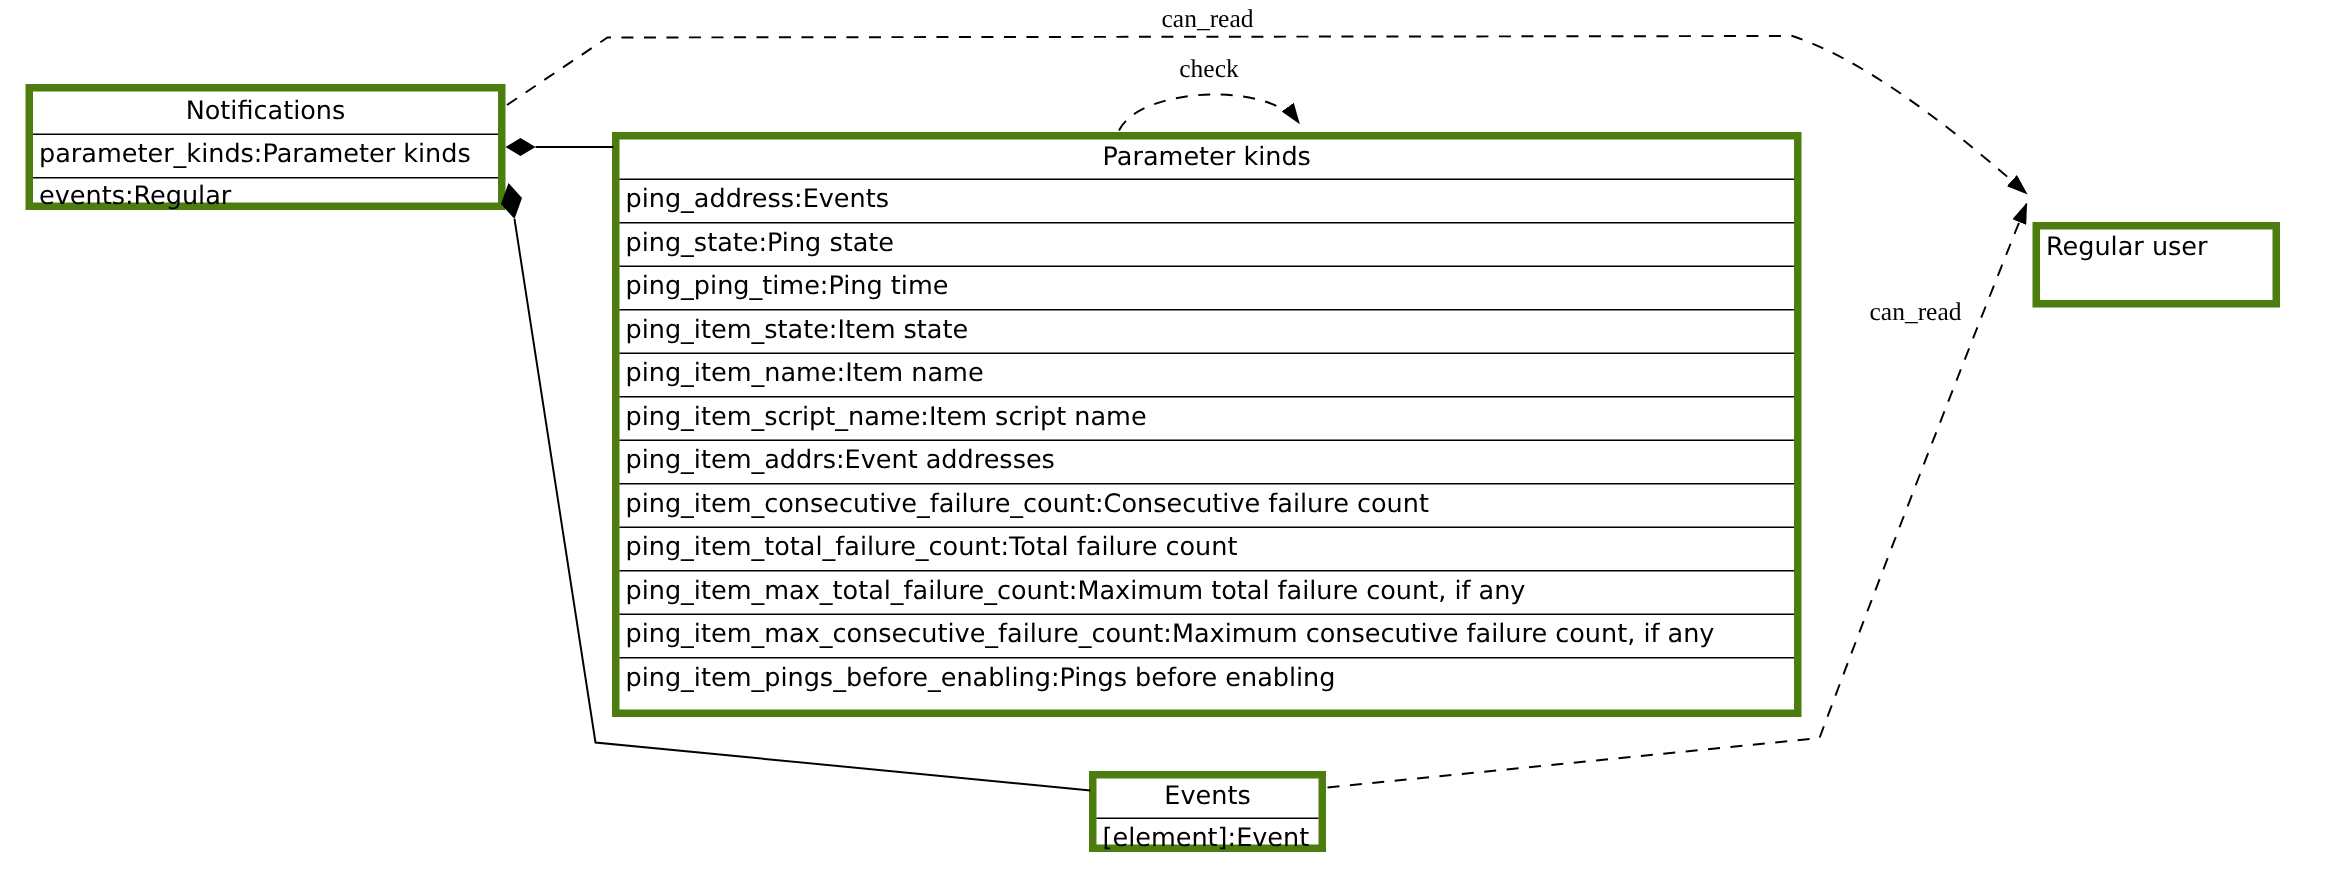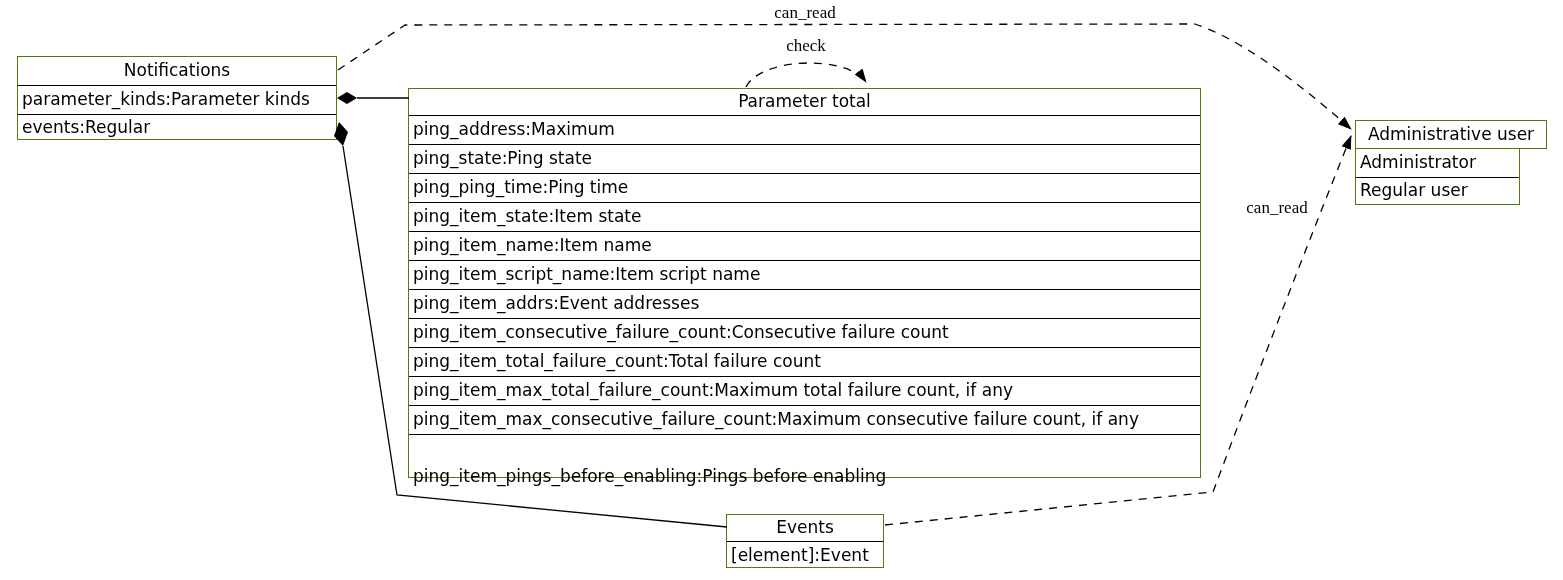--- a/index.html
+++ b/index.html
@@ -1,31 +1,31 @@
 <!DOCTYPE html>
 <html><head>
 <meta charset="utf-8">
 <style>
   html,body{margin:0;padding:0;background:#ffffff;}
   .canvas{position:relative;width:1563px;height:580px;background:#ffffff;
           font-family:"DejaVu Sans",sans-serif;color:#000;overflow:hidden;}
   .edges{position:absolute;left:0;top:0;z-index:3;pointer-events:none;}
-  .node{position:absolute;background:#ffffff;border:1px solid #4d7c0f;box-sizing:border-box;z-index:2;}
+  .node{position:absolute;background:#ffffff;border:5px solid #4d7c0f;box-sizing:border-box;z-index:2;}
   .hd{text-align:center;border-bottom:1px solid #000;white-space:nowrap;overflow:hidden;font-size:17px;}
   .row{border-bottom:1px solid #000;padding:0 4px;white-space:nowrap;overflow:hidden;font-size:17px;}
   .row.last{border-bottom:none;}
   .elabel{position:absolute;z-index:4;font-family:"Liberation Serif","DejaVu Serif",serif;
           font-size:17px;color:#000;text-align:center;white-space:nowrap;}
   
   .n-notif .hd{height:28px;line-height:27px;}
   .n-notif .row{height:28px;line-height:27px;}
   .n-notif .row.last{height:26px;line-height:25px;}
   .n-park .hd{height:26px;line-height:25px;}
   .n-park .row{height:28px;line-height:27px;}
-  .n-park .row.last{height:27px;line-height:26px;margin-top:28px;}
+  .n-park .row.last{height:27px;line-height:26px;}
   .n-admin-hd{height:29px;line-height:27px;text-align:center;font-size:17px;white-space:nowrap;overflow:hidden;}
   .n-admin-body .row{height:28px;line-height:27px;}
   .n-admin-body .row.last{height:26px;line-height:25px;}
   .n-events .hd{height:26px;line-height:25px;}
   .n-events .row{height:27px;line-height:26px;}
 </style>
 </head>
 <body>
 
 <div class="canvas">
@@ -50,40 +50,36 @@
     <path d="M 885 525 L 1213 492 C 1255 380 1302 258 1351 136" stroke="#000000" stroke-width="1.3" fill="none" stroke-dasharray="8 7" marker-end="url(#arrow)"></path>
   </svg>
 
   <div class="node n-notif" style="left:17px;top:56px;width:320px;height:84px;">
     <div class="hd">Notifications</div>
     <div class="row">parameter_kinds:Parameter kinds</div>
     <div class="row last">events:Regular</div>
   </div>
 
   <div class="node n-park" style="left:408px;top:88px;width:793px;height:390px;">
-    <div class="hd">Parameter total</div>
-    <div class="row">ping_address:Maximum</div>
+    <div class="hd">Parameter kinds</div>
+    <div class="row">ping_address:Events</div>
     <div class="row">ping_state:Ping state</div>
     <div class="row">ping_ping_time:Ping time</div>
     <div class="row">ping_item_state:Item state</div>
     <div class="row">ping_item_name:Item name</div>
     <div class="row">ping_item_script_name:Item script name</div>
     <div class="row">ping_item_addrs:Event addresses</div>
     <div class="row">ping_item_consecutive_failure_count:Consecutive failure count</div>
     <div class="row">ping_item_total_failure_count:Total failure count</div>
     <div class="row">ping_item_max_total_failure_count:Maximum total failure count, if any</div>
     <div class="row">ping_item_max_consecutive_failure_count:Maximum consecutive failure count, if any</div>
     <div class="row last">ping_item_pings_before_enabling:Pings before enabling</div>
   </div>
 
-  <div class="node n-admin-hd" style="left:1355px;top:120px;width:192px;height:29px;">
-    <span>Administrative user</span>
-  </div>
   <div class="node n-admin-body" style="left:1355px;top:148px;width:165px;height:57px;">
-    <div class="row">Administrator</div>
     <div class="row last">Regular user</div>
   </div>
 
   <div class="node n-events" style="left:726px;top:514px;width:158px;height:54px;">
     <div class="hd">Events</div>
     <div class="row last">[element]:Event</div>
   </div>
 
   <div class="elabel" style="left:758px;top:3px;width:94px;">can_read</div>
   <div class="elabel" style="left:768px;top:36px;width:76px;">check</div>

